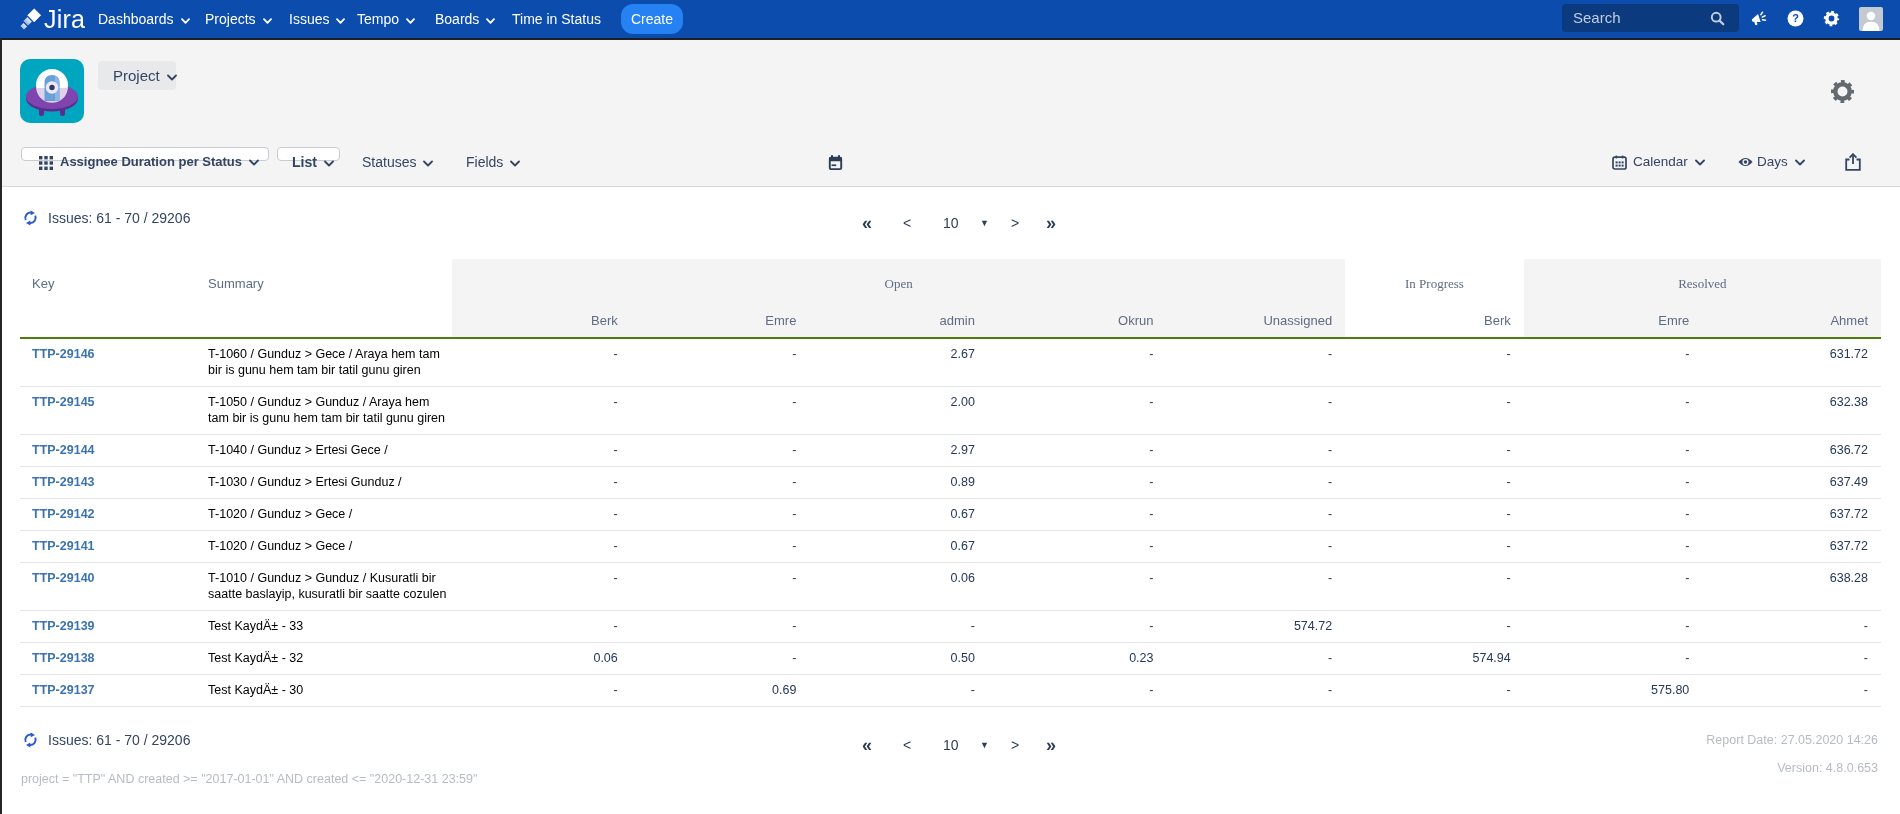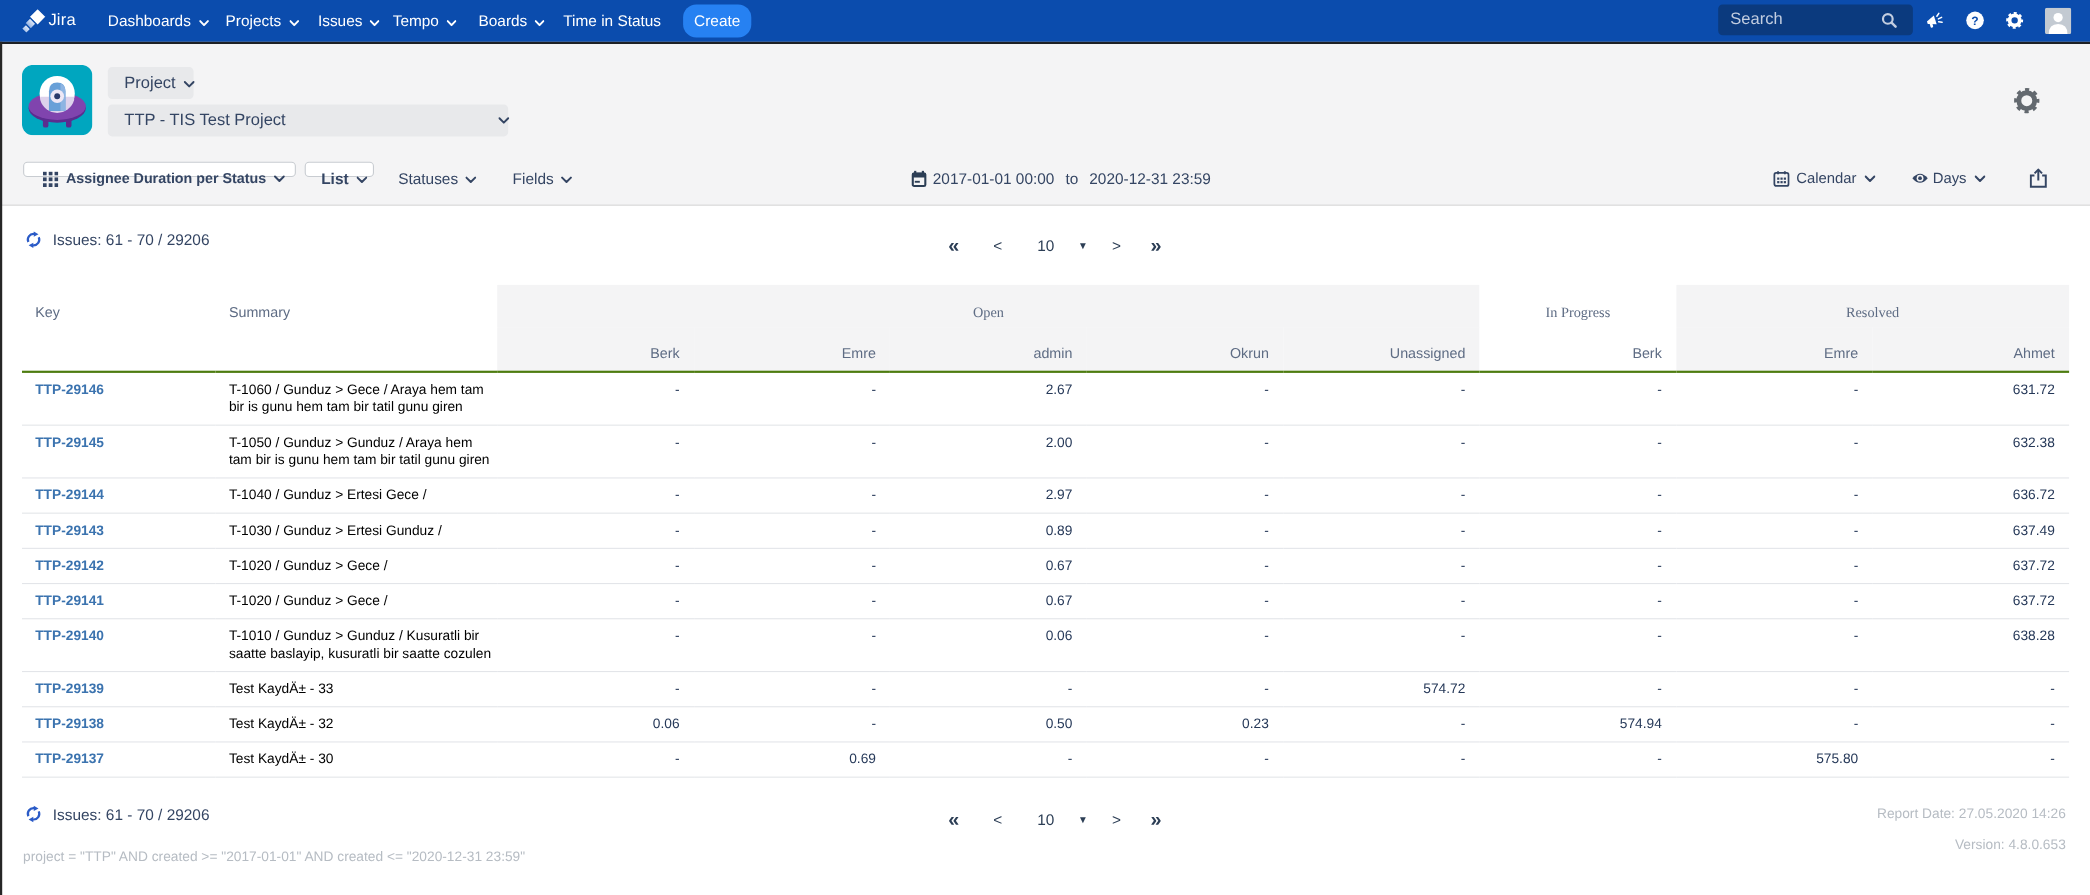--- a/index.html
+++ b/index.html
@@ -57,21 +57,21 @@
       </linearGradient>
       <linearGradient id="jg2" x1="0.1" y1="0.9" x2="0.9" y2="0.1">
         <stop offset="0" stop-color="#91b2e4"></stop>
           <stop offset="1" stop-color="#ffffff"></stop>
       </linearGradient>
     </defs>
     <path d="M4 14.5 L8.5 19 L4 23.5 L-0.5 19 Z" fill="url(#jg2)" stroke="#0b4cad" stroke-width="1.3"></path>
     <path d="M8 8.5 L13.5 14 L8 19.5 L2.5 14 Z" fill="url(#jg1)" stroke="#0b4cad" stroke-width="1.3"></path>
     <path d="M14.2 0.5 L22 8.3 L14.2 16.1 L6.4 8.3 Z" fill="#ffffff" stroke="#0b4cad" stroke-width="1.3"></path>
   </svg>
-  <div class="navitem" style="left:44px; font-size:15px; letter-spacing:0.2px;">Jira</div>
+  <div class="navitem" style="left:44px; font-size:25px; letter-spacing:0.2px;">Jira</div>
   <div class="navitem" style="left:98px">Dashboards<svg class="nchev" width="9" height="6" viewBox="0 0 9 6">
         <polyline points="1,1.2 4.5,4.8 8,1.2" stroke="#fff" stroke-width="1.8" fill="none" stroke-linecap="round" stroke-linejoin="round"></polyline>
       </svg></div>
   <div class="navitem" style="left:205px">Projects<svg class="nchev" width="9" height="6" viewBox="0 0 9 6">
         <polyline points="1,1.2 4.5,4.8 8,1.2" stroke="#fff" stroke-width="1.8" fill="none" stroke-linecap="round" stroke-linejoin="round"></polyline>
       </svg></div>
   <div class="navitem" style="left:289px">Issues<svg class="nchev" width="9" height="6" viewBox="0 0 9 6">
         <polyline points="1,1.2 4.5,4.8 8,1.2" stroke="#fff" stroke-width="1.8" fill="none" stroke-linecap="round" stroke-linejoin="round"></polyline>
       </svg></div>
   <div class="navitem" style="left:357px">Tempo<svg class="nchev" width="9" height="6" viewBox="0 0 9 6">
@@ -128,23 +128,20 @@
     <ellipse cx="32" cy="39.5" rx="26" ry="13" fill="#5b2d8f"></ellipse>
     <ellipse cx="32" cy="37.5" rx="26" ry="12.5" fill="#8044ae"></ellipse>
     <circle cx="32" cy="26" r="16" fill="#ffffff"></circle>
     <path d="M16.6 29 A16 16 0 0 0 47.4 29 L47.4 26 L16.6 26 Z" fill="#ddd2ec" transform="translate(0,3)"></path>
     <path d="M24.5 24 Q24.5 16 32 16 Q39.5 16 39.5 24 L39.5 42 L24.5 42 Z" fill="#68a0d8"></path>
     <path d="M35 16.8 Q39.5 18.5 39.5 24 L39.5 42 L35 42 Z" fill="#8db4e2"></path>
     <circle cx="32" cy="28.5" r="6.2" fill="#eee8f6"></circle>
     <circle cx="32" cy="28.5" r="2.7" fill="#2b3a6b"></circle>
   </svg>
   <div class="gbtn" id="projbtn">Project<svg class="nchev" width="10" height="7" viewBox="0 0 10 7">
-        <polyline points="1,1.5 5,5.5 9,1.5" stroke="#344563" stroke-width="1.8" fill="none" stroke-linecap="round" stroke-linejoin="round"></polyline>
-      </svg></div>
-  <div class="gbtn" id="projsel">TTP - TIS Test Project<svg class="nchev abs" style="left:348px;top:11px" width="10" height="7" viewBox="0 0 10 7">
         <polyline points="1,1.5 5,5.5 9,1.5" stroke="#344563" stroke-width="1.8" fill="none" stroke-linecap="round" stroke-linejoin="round"></polyline>
       </svg></div>
 
   <svg class="abs" style="left:1829px;top:38px" width="27" height="27" viewBox="0 0 27 27">
     <circle cx="13.5" cy="13.5" r="7.2" stroke="#63696f" stroke-width="4.4" fill="none"></circle>
     <circle cx="13.5" cy="13.5" r="9.8" stroke="#63696f" stroke-width="3.4" fill="none" stroke-dasharray="3.7,3.99" stroke-dashoffset="1.8"></circle>
   </svg>
 
   <div class="toolbtn" style="left:21px; width:248px; padding-left:38px; font-size:13px;">
     <svg class="abs" style="left:17px;top:8px" width="14" height="14" viewBox="0 0 14 14">
@@ -174,21 +171,20 @@
         <polyline points="1,1.5 5,5.5 9,1.5" stroke="#344563" stroke-width="1.8" fill="none" stroke-linecap="round" stroke-linejoin="round"></polyline>
       </svg></div>
 
   <svg class="abs" style="left:828px;top:115px" width="15" height="16" viewBox="0 0 15 16">
     <rect x="3" y="0.2" width="2" height="3" fill="#2c3e55"></rect>
     <rect x="10" y="0.2" width="2" height="3" fill="#2c3e55"></rect>
     <rect x="1.8" y="2.7" width="11.4" height="11.4" rx="1.2" stroke="#2c3e55" stroke-width="1.9" fill="none"></rect>
     <rect x="1.2" y="2.1" width="12.6" height="4.2" rx="1.2" fill="#2c3e55"></rect>
     <rect x="3.6" y="9.4" width="4.6" height="1.7" fill="#2c3e55"></rect>
   </svg>
-  <div class="tool-plain" style="left:848px; font-size:14px;">2017-01-01 00:00<span style="display:inline-block;width:10px;"></span>to<span style="display:inline-block;width:10px;"></span>2020-12-31 23:59</div>
 
   <svg class="abs" style="left:1612px;top:115px" width="15" height="15" viewBox="0 0 15 15">
     <rect x="1" y="2.2" width="13" height="11.8" rx="1.8" stroke="#344563" stroke-width="1.7" fill="none"></rect>
     <line x1="4.4" y1="0.6" x2="4.4" y2="3.4" stroke="#344563" stroke-width="1.7"></line>
     <line x1="10.6" y1="0.6" x2="10.6" y2="3.4" stroke="#344563" stroke-width="1.7"></line>
     <g fill="#344563">
       <rect x="3.6" y="6.4" width="2" height="2"></rect>
         <rect x="6.6" y="6.4" width="2" height="2"></rect>
         <rect x="9.6" y="6.4" width="2" height="2"></rect>
       <rect x="3.6" y="9.6" width="2" height="2"></rect>

